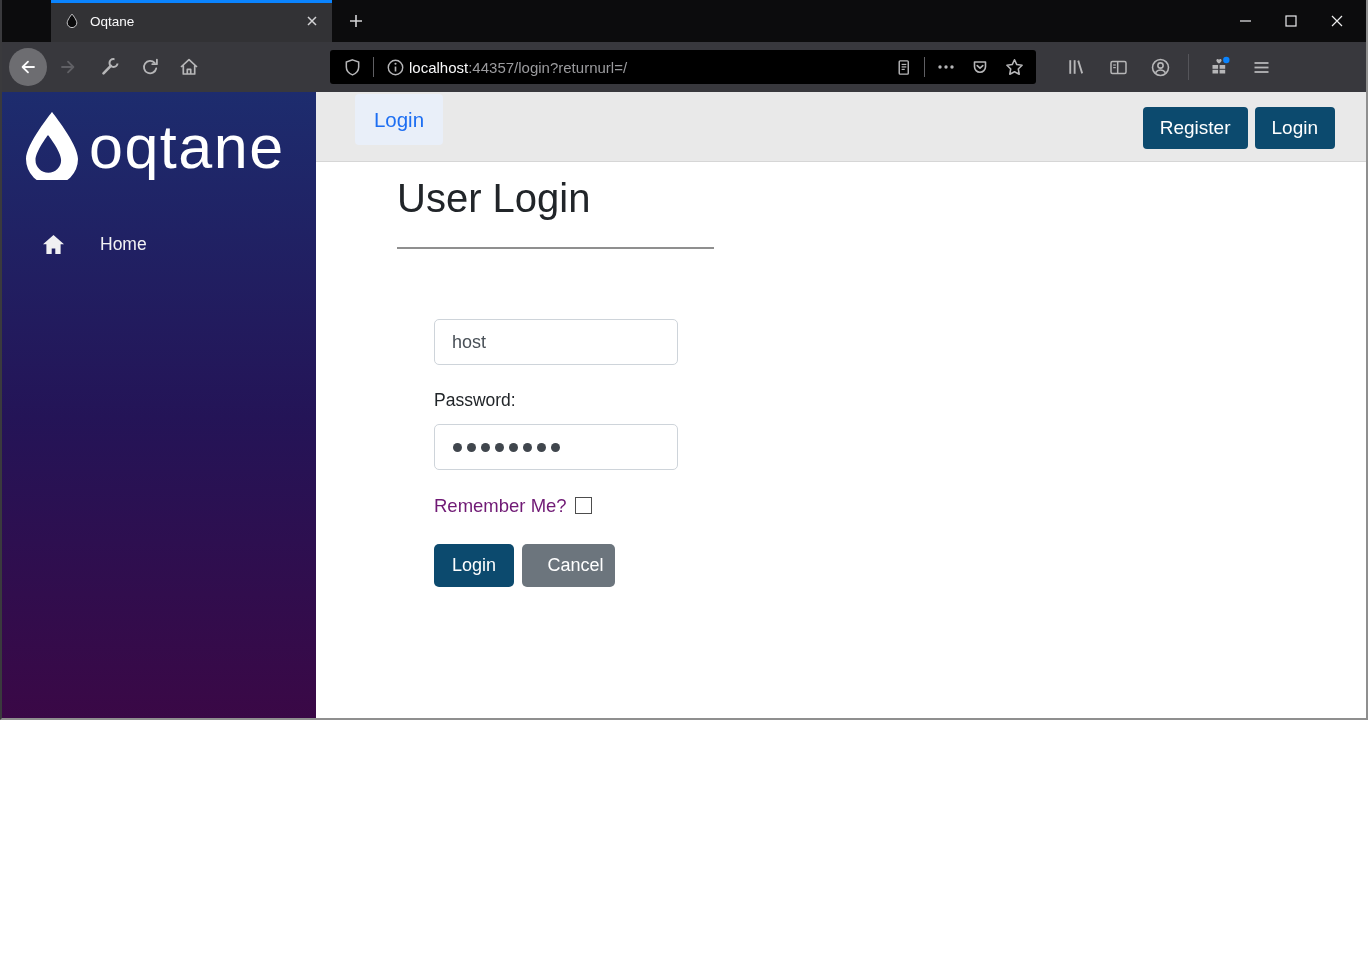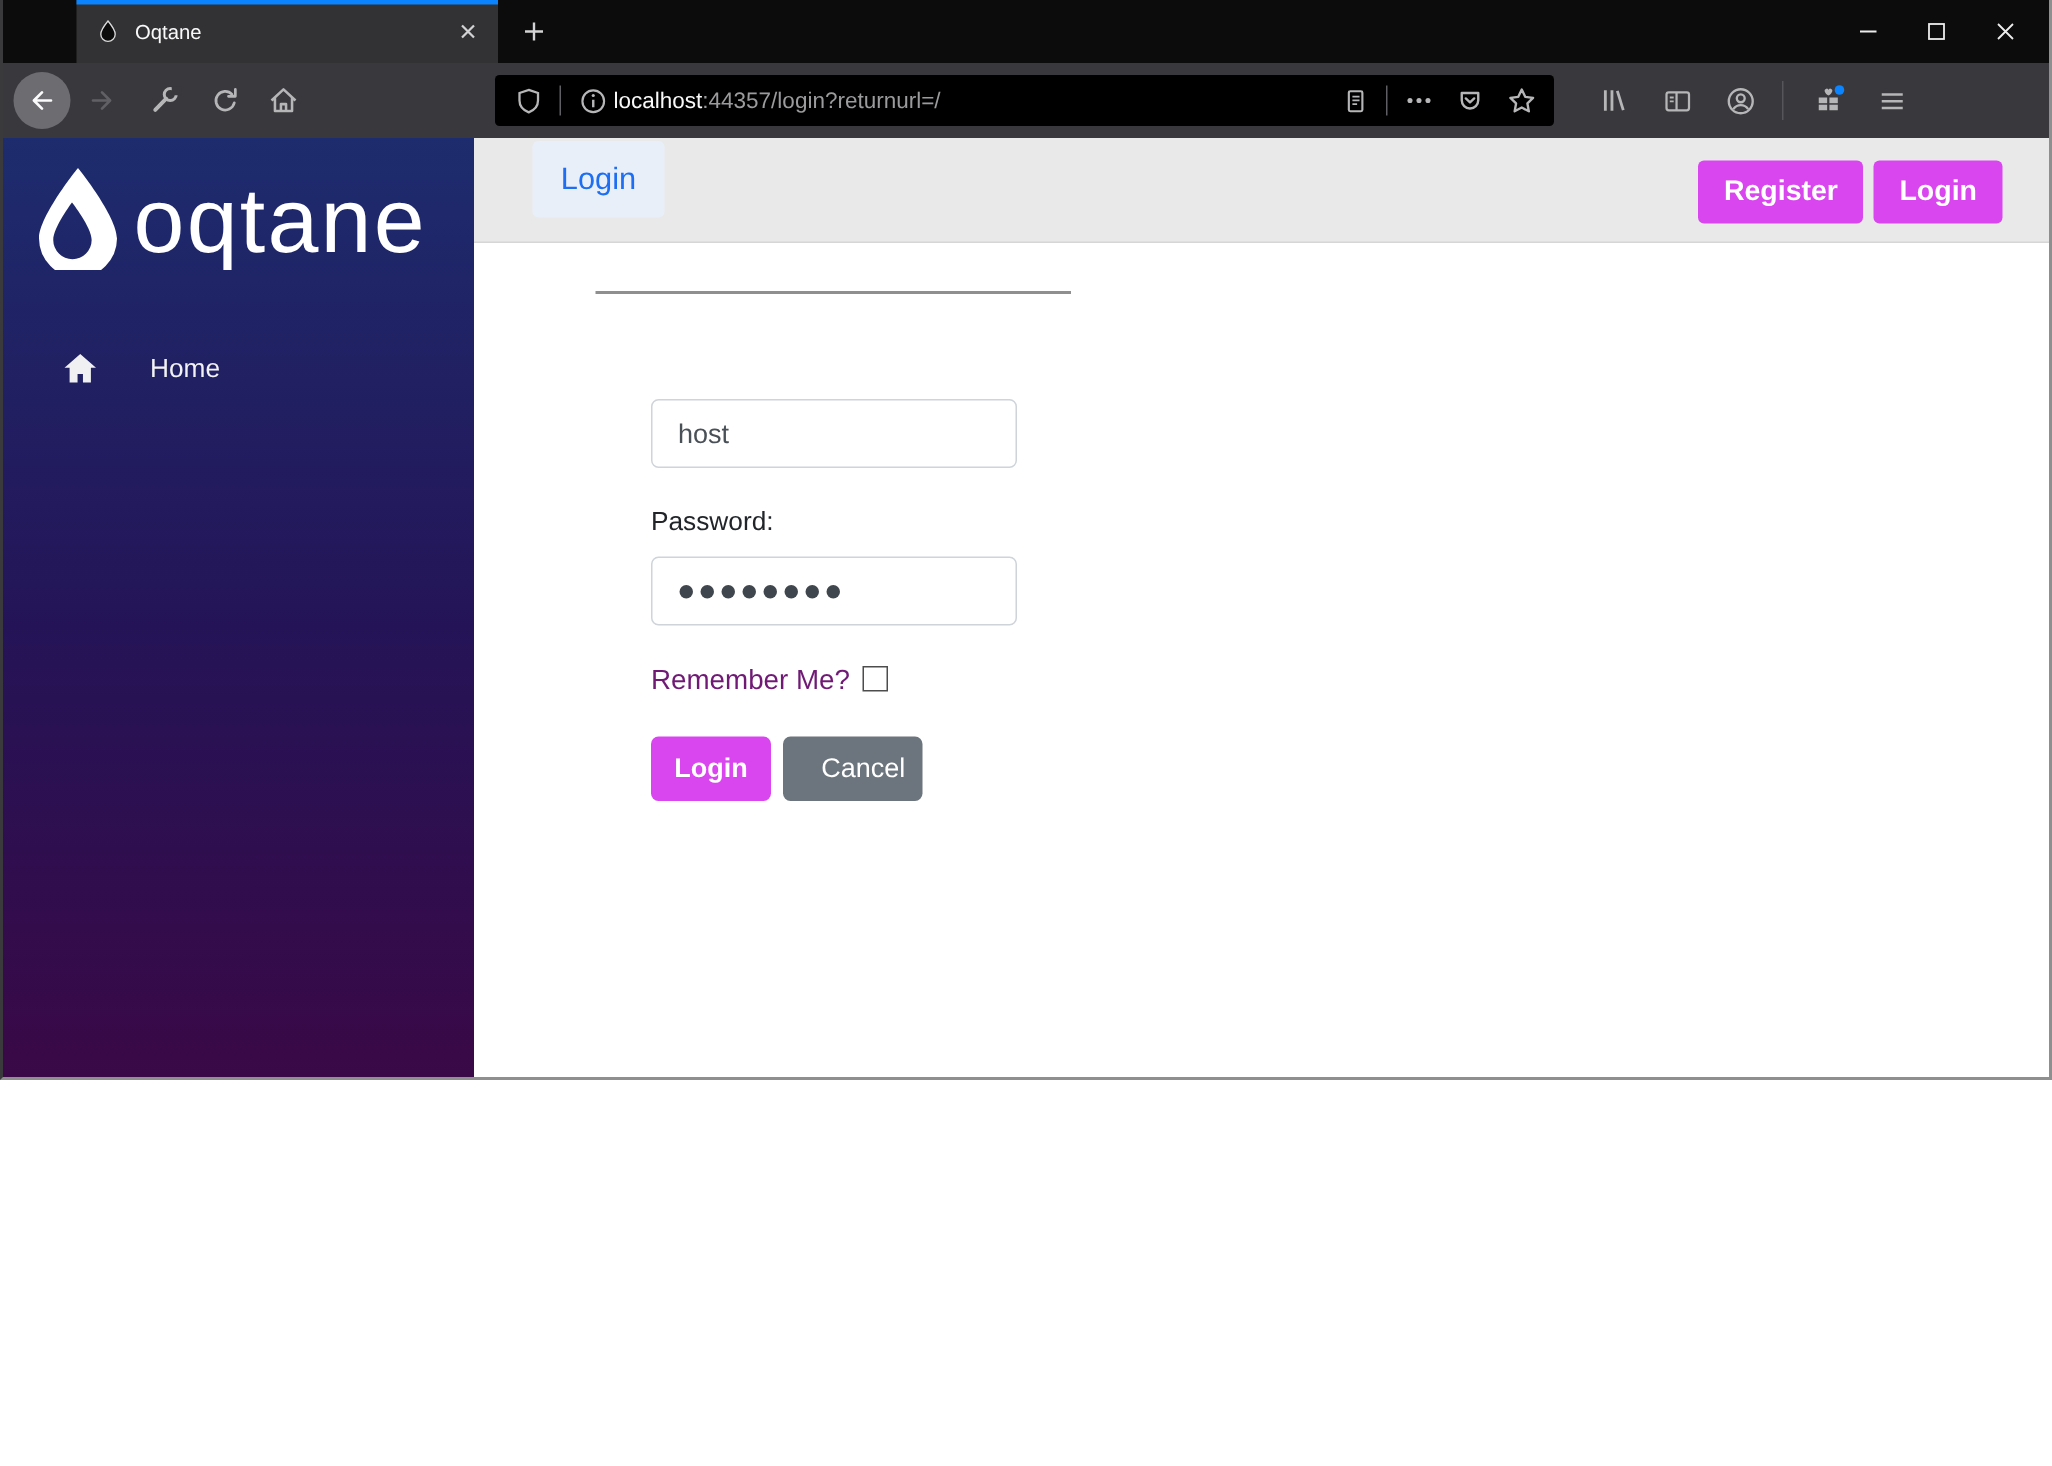--- a/index.html
+++ b/index.html
@@ -41,21 +41,21 @@
   .side-item{display:flex;align-items:center;margin-top:50px;padding-left:40px;gap:35px;
     font-size:17.5px;color:#f2f2f4;cursor:pointer;}
 
   .main{flex:1;display:flex;flex-direction:column;background:#fff;min-width:0;}
   .topbar{height:69px;background:#e9e9e9;border-bottom:1px solid #d6d6d6;position:relative;
     display:flex;align-items:flex-start;flex-shrink:0;}
   .nav-pill{margin-left:39px;margin-top:2px;width:88px;height:51px;background:#e9eff9;border-radius:4px;
     display:flex;align-items:center;justify-content:center;font-size:20.5px;color:#1d6ef2;cursor:pointer;}
   .topbar-buttons{position:absolute;right:31px;top:15px;display:flex;gap:7px;}
   .btn{border:none;border-radius:4px;font-family:inherit;cursor:pointer;}
-  .btn-blue{background:#d946ef;color:#fff;font-weight:bold;}
+  .btn-blue{background:#0c4a6e;color:#fff;}
   .topbar-buttons .btn{height:42px;font-size:19px;padding:0 17px;}
 
   .content{padding:6px 0 0 81px;}
   .page-title{font-size:40px;font-weight:500;color:#212529;margin:8px 0 0 0;}
   .rule{width:317px;border:none;border-top:2px solid #8f8f8f;margin:26px 0 0 0;}
 
   .form{margin-left:37px;margin-top:26px;}
   .field{margin-bottom:25px;}
   .field-label{display:block;font-size:17.5px;color:#212529;margin-bottom:13px;}
   .text-input{width:244px;height:46px;box-sizing:border-box;border:1px solid #ced4da;border-radius:5px;
@@ -253,20 +253,21 @@
     <div class="main">
       <div class="topbar">
         <div class="nav-pill">Login</div>
         <div class="topbar-buttons">
           <button class="btn btn-blue">Register</button>
           <button class="btn btn-blue">Login</button>
         </div>
       </div>
 
       <div class="content">
+        <h1 class="page-title">User Login</h1>
         <hr class="rule">
 
         <div class="form">
           <div class="field">
             <input class="text-input" type="text" value="host" style="">
           </div>
 
           <div class="field">
             <label class="field-label">Password:</label>
             <div class="pw-box">

